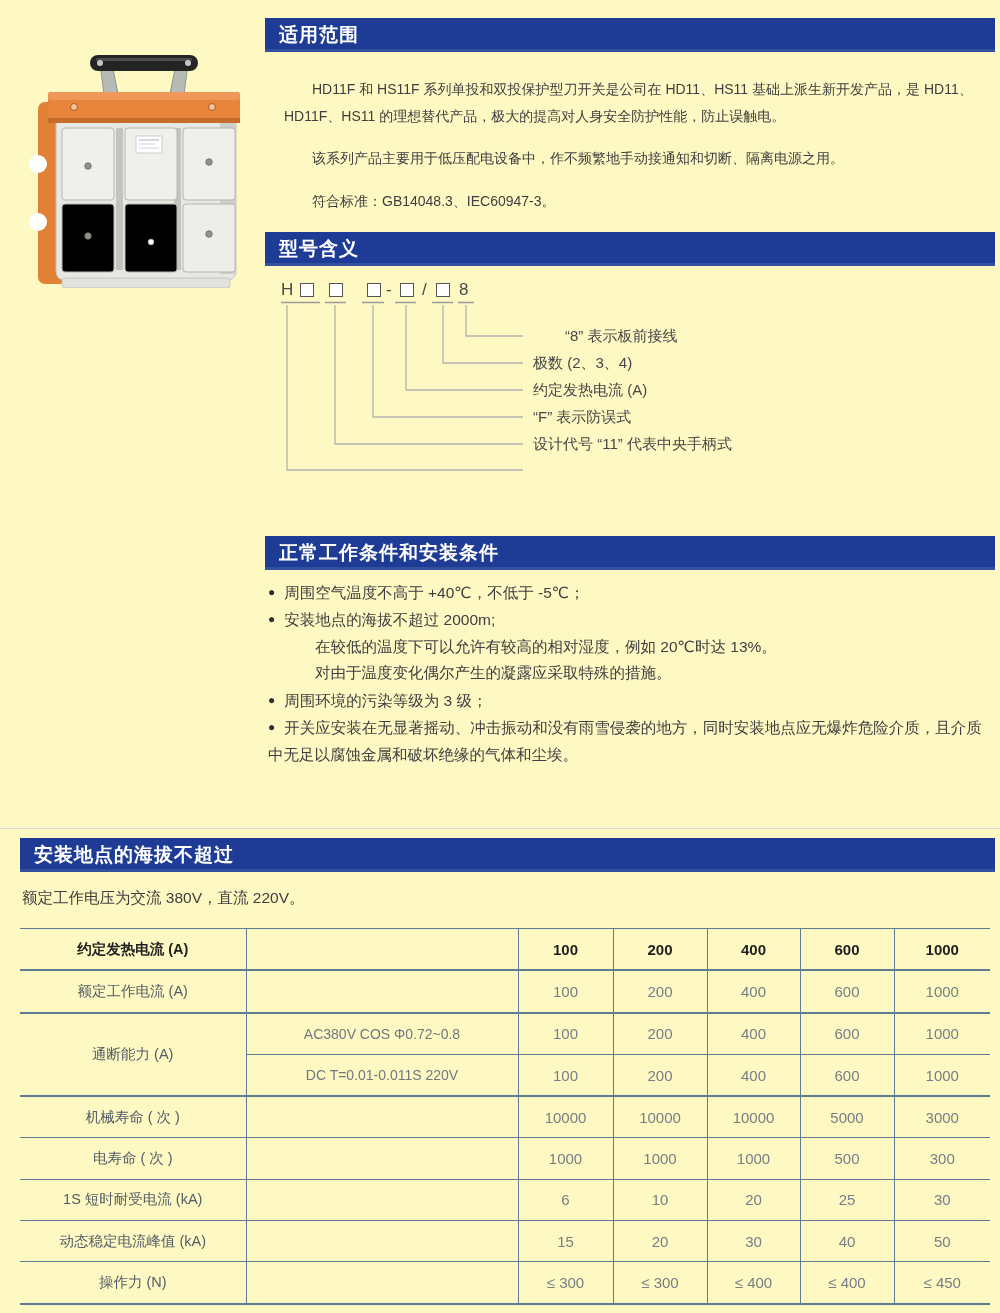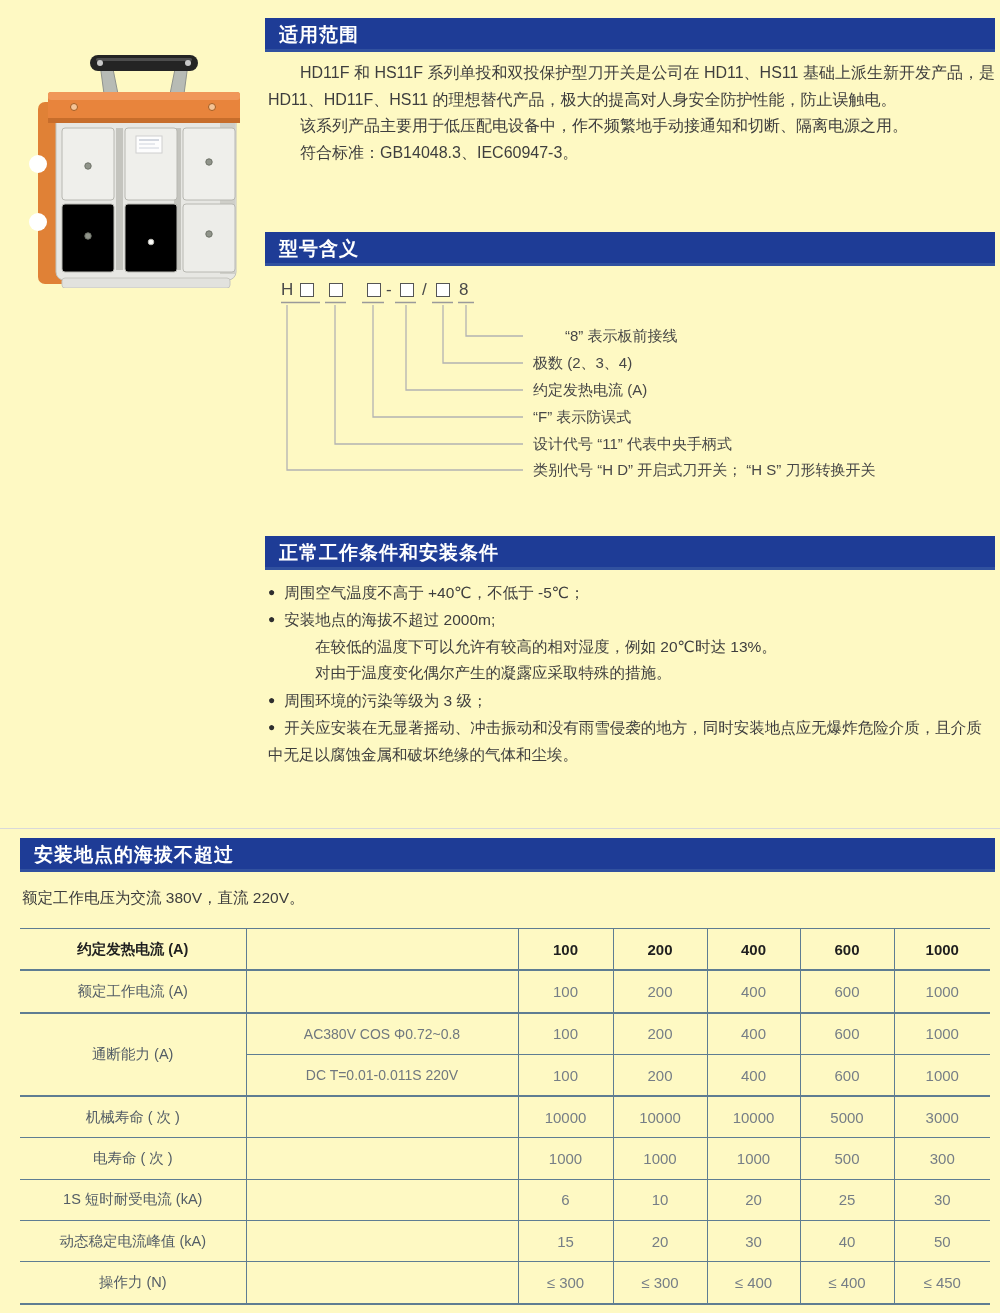--- a/index.html
+++ b/index.html
@@ -22,21 +22,21 @@
     color:#fff;font-size:19px;font-weight:bold;line-height:34px;
     padding-left:14px;letter-spacing:1px;box-sizing:border-box;
   }
   .bar-scope{left:265px;top:18px;width:730px;}
   .bar-model{left:265px;top:232px;width:730px;}
   .bar-cond{left:265px;top:536px;width:730px;}
   .bar-params{left:20px;top:838px;width:975px;}
 
   
   .scope-text{position:absolute;left:268px;top:60px;width:727px;}
-  .scope-text p{margin:0;font-size:16px;line-height:26.5px;color:var(--body-text);text-indent:2em;}
+  .scope-text p{margin:16px;font-size:14px;line-height:26.5px;color:var(--body-text);text-indent:2em;}
 
   
   .model-diagram{position:absolute;left:265px;top:272px;width:730px;height:215px;}
   .code-char{position:absolute;top:8px;font-size:17px;color:#4a4a4a;}
   .code-box{position:absolute;top:11px;width:12px;height:12px;border:1.5px solid #555;background:#fff;}
   .diagram-svg{position:absolute;left:0;top:0;}
   .legend-item{position:absolute;left:268px;height:20px;font-size:15px;line-height:20px;color:#474747;white-space:nowrap;}
 
   
   .cond-list{position:absolute;left:268px;top:579px;width:727px;}
@@ -159,21 +159,20 @@
     <span class="code-box" style="left:135px;"></span>
     <span class="code-char" style="left:157px;">/</span>
     <span class="code-box" style="left:171px;"></span>
     <span class="code-char" style="left:194px;">8</span>
 
     <div class="legend-item" style="top:54px;margin-left:32px;">“8” 表示板前接线</div>
     <div class="legend-item" style="top:81px;">极数 (2、3、4)</div>
     <div class="legend-item" style="top:108px;">约定发热电流 (A)</div>
     <div class="legend-item" style="top:135px;">“F” 表示防误式</div>
     <div class="legend-item" style="top:162px;">设计代号 “11” 代表中央手柄式</div>
-    <div class="legend-item" style="top:188px;">类别代号 “H D” 开启式刀开关； “H S” 刀形转换开关</div>
   </div>
 
   <div class="bar bar-cond">正常工作条件和安装条件</div>
   <div class="cond-list">
     <div class="cond-line"><span class="dot">●</span><span>周围空气温度不高于 +40℃，不低于 -5℃；</span></div>
     <div class="cond-line"><span class="dot">●</span><span>安装地点的海拔不超过 2000m;</span></div>
     <div class="cond-line indent"><span>在较低的温度下可以允许有较高的相对湿度，例如 20℃时达 13%。</span></div>
     <div class="cond-line indent"><span>对由于温度变化偶尔产生的凝露应采取特殊的措施。</span></div>
     <div class="cond-line"><span class="dot">●</span><span>周围环境的污染等级为 3 级；</span></div>
     <div class="cond-line"><span class="dot">●</span><span>开关应安装在无显著摇动、冲击振动和没有雨雪侵袭的地方，同时安装地点应无爆炸危险介质，且介质中无足以腐蚀金属和破坏绝缘的气体和尘埃。</span></div>

